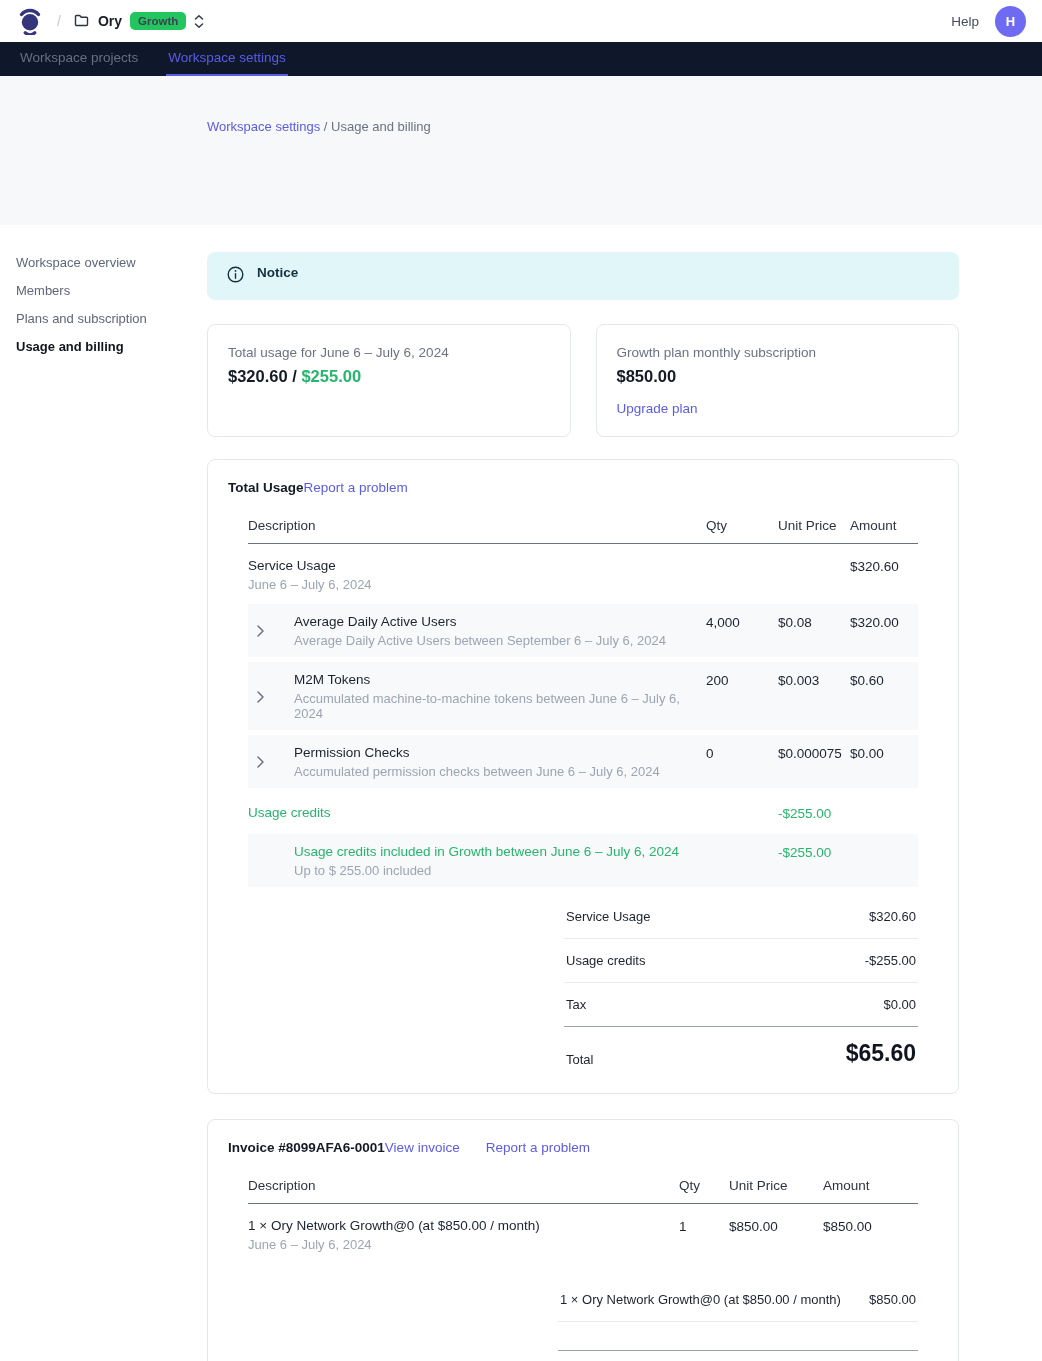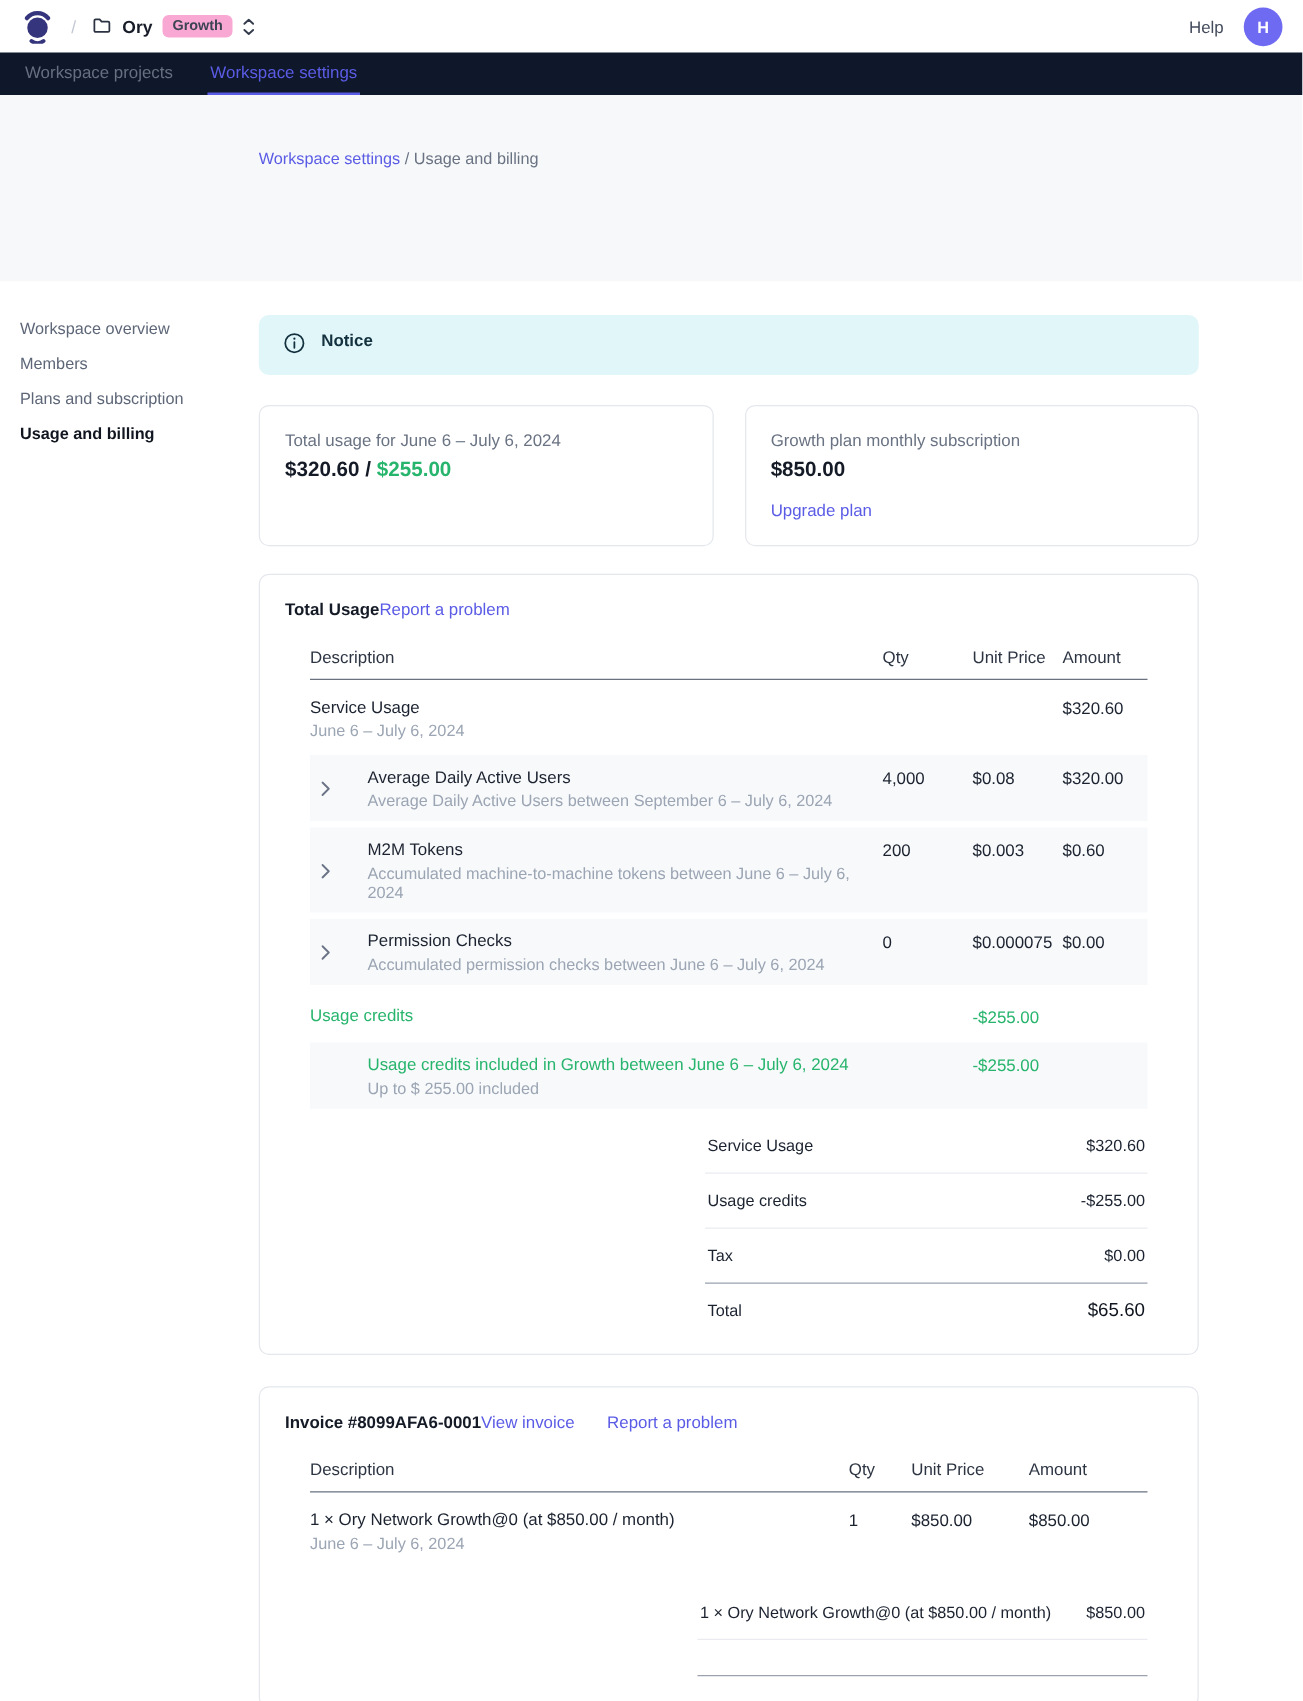--- a/index.html
+++ b/index.html
@@ -13,21 +13,21 @@
   .link { color:#5b5ce6; }
 
   
   .topbar { height:42px; display:flex; align-items:center; justify-content:space-between; padding:0 16px; background:#fff; }
   .topbar-left { display:flex; align-items:center; gap:13px; }
   .logo { display:inline-flex; width:28px; height:28px; cursor:pointer; }
   .tb-sep { color:#c3c9d4; font-size:14px; }
   .ws-switcher { display:flex; align-items:center; gap:8px; cursor:pointer; }
   .folder-ic { display:inline-flex; }
   .ws-name { font-size:14px; font-weight:700; color:#171c28; }
-  .plan-badge { background:#f9a8d4; color:#3c4353; font-size:11.5px; font-weight:600; padding:3px 8px; border-radius:5px; }
+  .plan-badge { background:#22c55e; color:#3c4353; font-size:11.5px; font-weight:600; padding:3px 8px; border-radius:5px; }
   .sorter-ic { display:inline-flex; }
   .topbar-right { display:flex; align-items:center; gap:16px; }
   .help { color:#444c5c; font-size:13.5px; cursor:pointer; }
   .avatar { width:31px; height:31px; border-radius:50%; background:#6f6af2; color:#fff; font-size:13px; font-weight:600; display:flex; align-items:center; justify-content:center; cursor:pointer; }
 
   
   .tabs { display:flex; gap:26px; padding:0 0 0 18px; background:#0f172a; }
   .tab { display:inline-block; padding:8px 2px 9px; font-size:13.5px; color:#667080; cursor:pointer; border-bottom:2px solid transparent; }
   .tab.active { color:#5b5ce6; border-bottom-color:#5b5ce6; }
 
@@ -77,22 +77,22 @@
   .caret-cell { width:46px; flex:0 0 auto; display:flex; justify-content:flex-start; padding-left:9px; align-self:center; }
   .caret-cell.empty { align-self:flex-start; }
   .r-title { font-size:13.5px; color:#1c2330; }
   .r-sub { font-size:13px; color:#9ba5b3; margin-top:4px; }
   .row .col-qty, .row .col-up, .row .col-amt { font-size:13.5px; color:#1c2330; padding-top:1px; }
   .green-t { color:#27b56d !important; }
 
   .summary { margin:8px 20px 0 auto; width:354px; }
   .sum-row { display:flex; justify-content:space-between; align-items:center; padding:14px 2px; border-bottom:1px solid #e9ebf0; font-size:13px; color:#1c2330; }
   .sum-row.dark { border-bottom:1.5px solid #9aa2ae; }
-  .sum-row.final { border-bottom:none; padding:13px 2px 2px; }
-  .sum-total { font-size:15px; font-weight:400; color:#10151f; }
+  .sum-row.final { border-bottom:none; padding:13px 2px 2px;align-items:flex-end; }
+  .sum-total { font-size:23px; font-weight:700; color:#10151f; }
   .sum-label { white-space:nowrap; }
   .sum-val { white-space:nowrap; }
 </style>
 </head>
 <body>
 
 <header class="topbar">
   <div class="topbar-left">
     <span class="logo">
       <svg viewBox="0 0 28 28" width="28" height="28">

